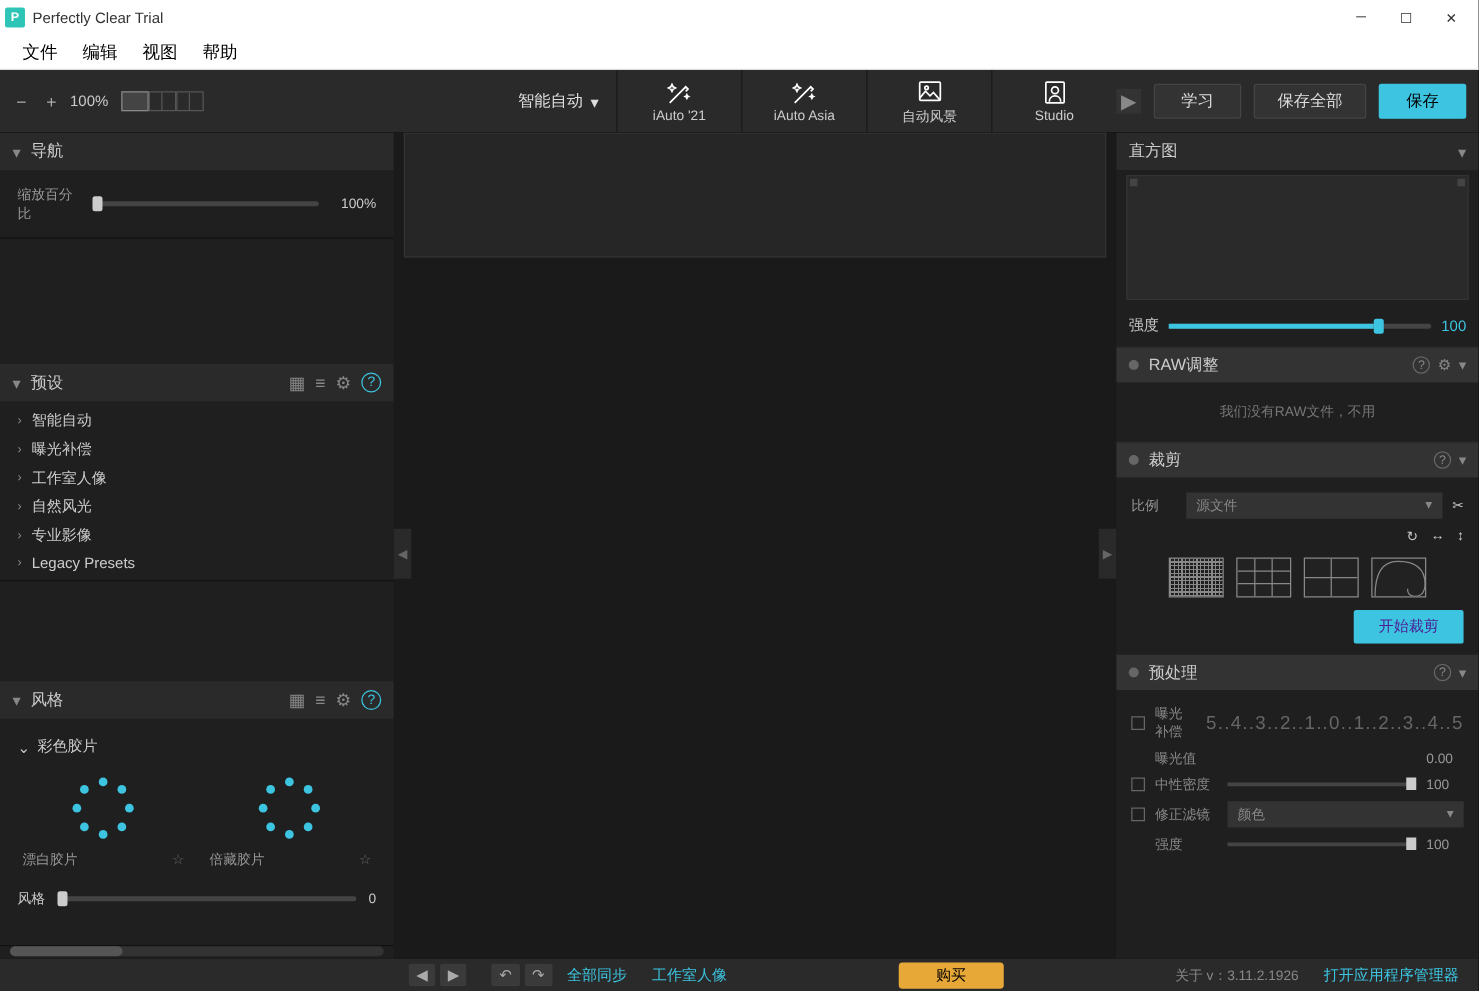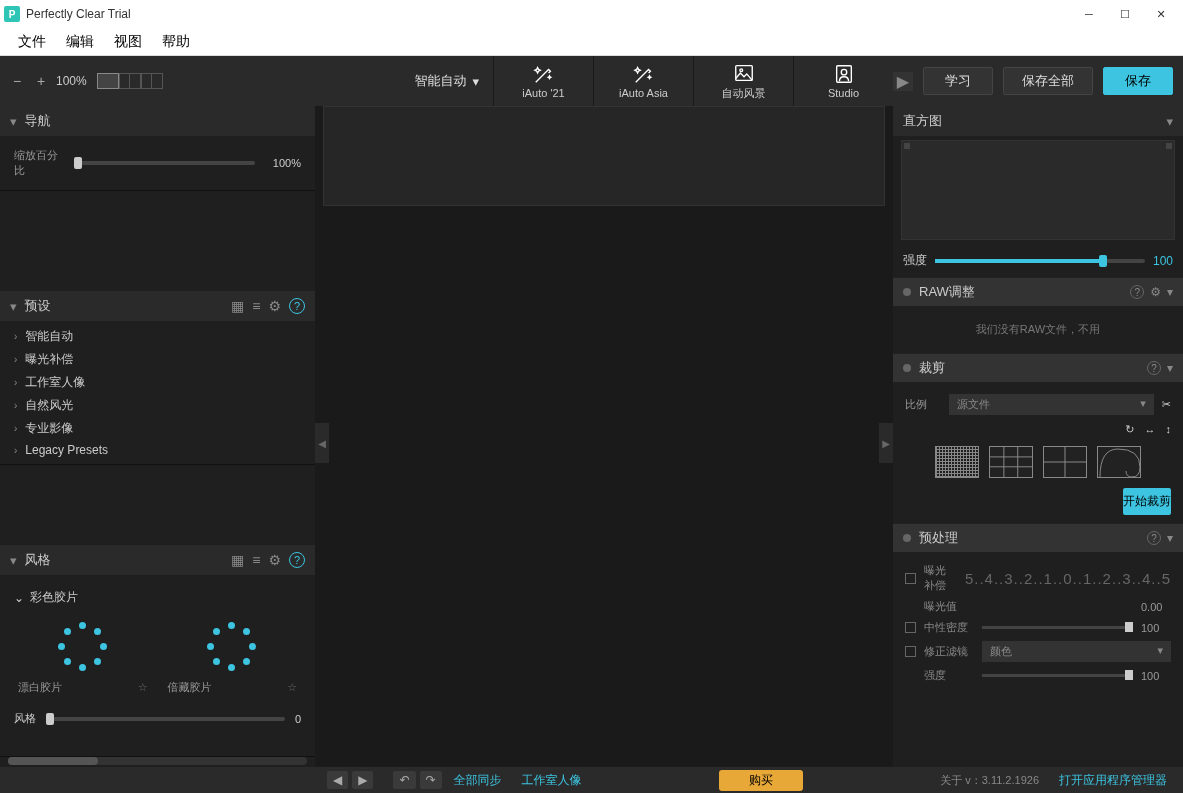--- a/index.html
+++ b/index.html
@@ -101,21 +101,21 @@
 .rsecbody { padding:8px 12px; font-size:11px;}
 .rsecbody.empty { text-align:center; color:#777; padding:16px;}
 
 .croprow { display:flex; align-items:center; gap:8px; padding:4px 0;}
 .croprow .clabel { width:36px; color:#999;}
 .cropdd { flex:1; background:#333; padding:3px 8px; font-size:11px; display:flex; justify-content:space-between; cursor:pointer; color:#888;}
 .cropicons { display:flex; justify-content:flex-end; gap:10px; padding:4px 0; color:#ccc;}
 .cropicons .ci { cursor:pointer;}
 .cropgrids { display:flex; gap:10px; justify-content:center; padding:6px 0;}
 .cgrid { width:44px; height:32px; border:1px solid #888; cursor:pointer; position:relative; background:#222;}
-.cropbtn { background:#3cc4e0; color:#000000; padding:5px 0; font-size:12px; cursor:pointer; border-radius:2px; float:right; margin-top:4px;}
+.cropbtn { background:#3cc4e0; color:#4c1d95; padding:5px 20px; font-size:12px; cursor:pointer; border-radius:2px; float:right; margin-top:4px;}
 
 .prerow { display:flex; align-items:center; gap:8px; padding:3px 0; font-size:11px;}
 .prerow .cb { width:11px; height:11px; border:1px solid #666; cursor:pointer; flex-shrink:0;}
 .prerow .plabel { width:50px; color:#888;}
 .prerow .pslider { flex:1; height:3px; background:#444; position:relative;}
 .prerow .pslider .pthumb { position:absolute; width:8px; height:10px; background:#ccc; top:-4px;}
 .prerow .pval { width:30px; text-align:left; color:#999;}
 .prerow .ruler { flex:1; font-size:15px; color:#666; letter-spacing:1px;}
 
 

